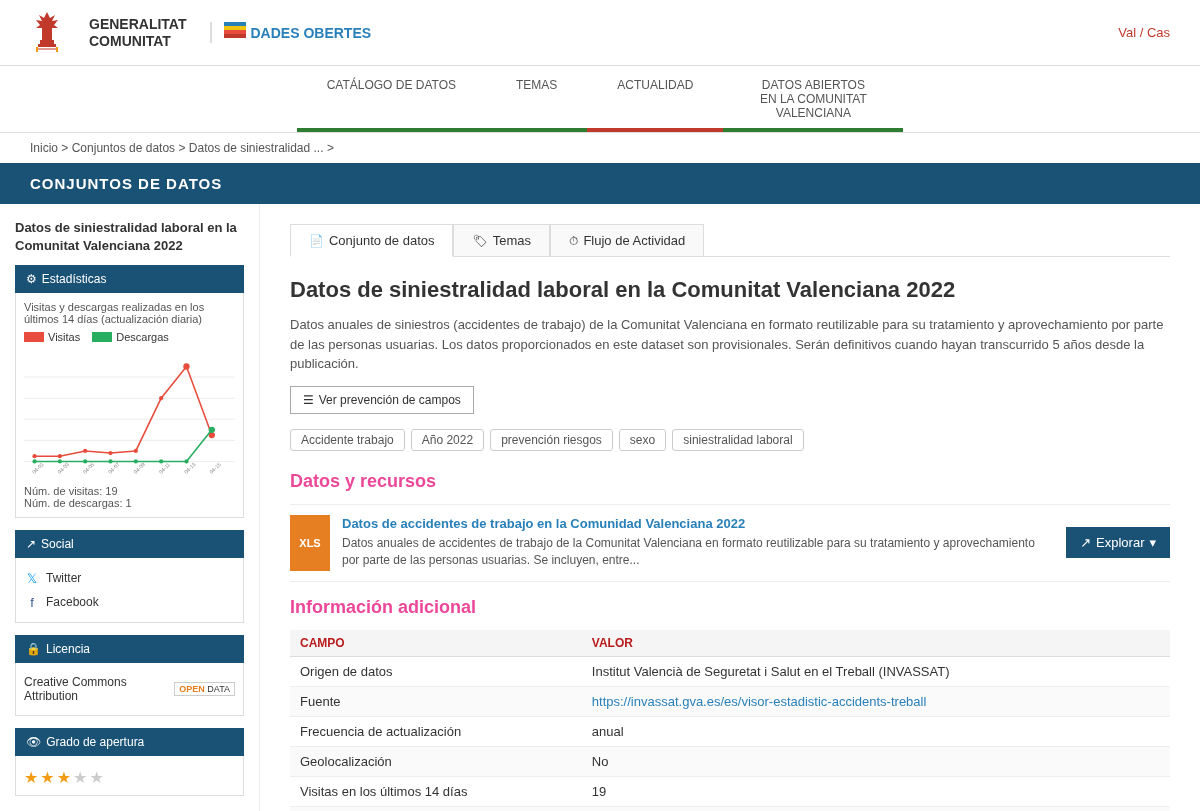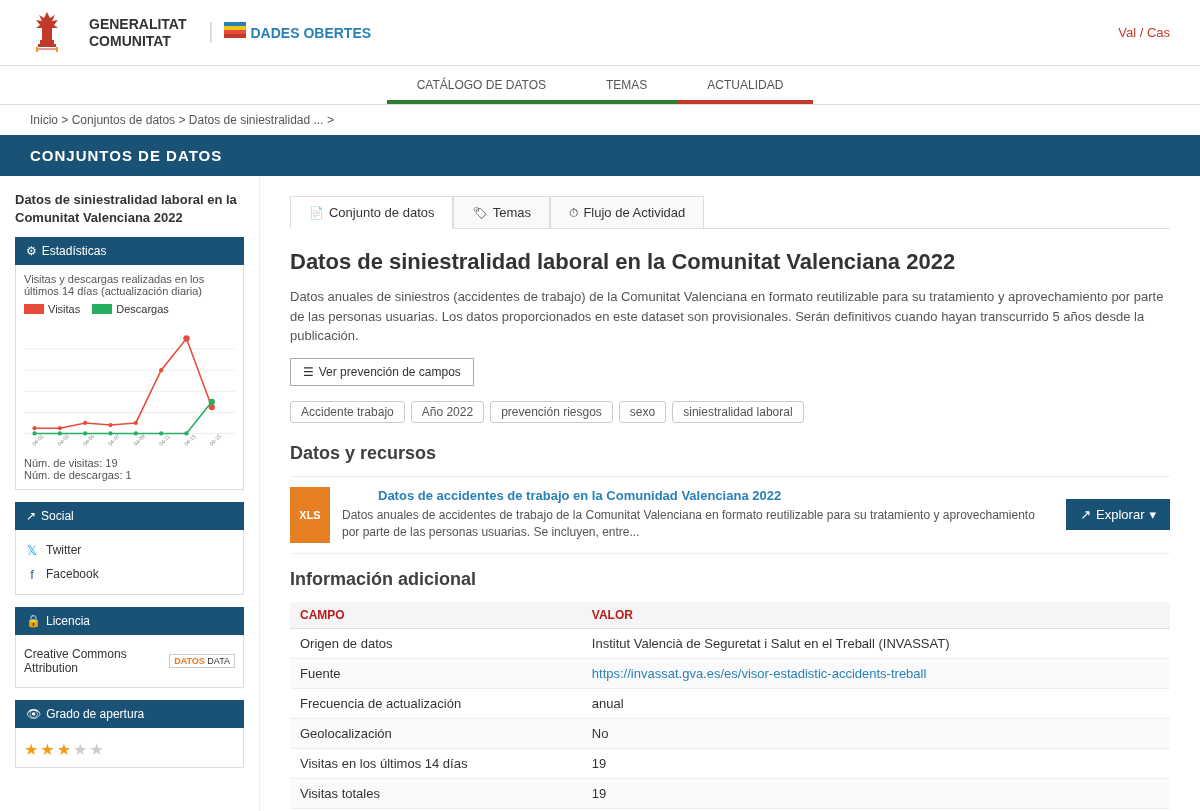--- a/index.html
+++ b/index.html
@@ -82,25 +82,25 @@
     .dataset-title { font-size: 22px; font-weight: bold; color: #333; margin-bottom: 12px; }
     .dataset-desc { font-size: 13px; color: #555; line-height: 1.5; margin-bottom: 12px; }
 
     .btn-fields { display: inline-flex; align-items: center; gap: 5px; padding: 6px 12px; border: 1px solid #aaa; background: #fff; font-size: 12px; cursor: pointer; color: #333; margin-bottom: 15px; }
 
     
     .tags { display: flex; gap: 6px; flex-wrap: wrap; margin-bottom: 20px; }
     .tag { border: 1px solid #ccc; padding: 3px 10px; font-size: 12px; color: #555; border-radius: 3px; }
 
     
-    .section-title { font-size: 18px; font-weight: bold; color: #404040; margin-bottom: 12px; }
+    .section-title { font-size: 18px; font-weight: bold; color: #ec4899; margin-bottom: 12px; }
     .resource-item { display: flex; align-items: center; gap: 12px; padding: 10px 0; border-top: 1px solid #eee; border-bottom: 1px solid #eee; margin-bottom: 15px; }
     .resource-icon { width: 40px; height: 56px; background: #e67e22; display: flex; align-items: center; justify-content: center; color: #fff; font-weight: bold; font-size: 11px; flex-shrink: 0; }
     .resource-info { flex: 1; }
-    .resource-name { font-size: 13px; font-weight: bold; color: #2980b9; margin-bottom: 4px; margin-left: 36px; }
+    .resource-name { font-size: 13px; font-weight: bold; color: #2980b9; margin-bottom: 4px; }
     .resource-desc { font-size: 12px; color: #555; line-height: 1.4; }
     .btn-explore { background: #1a5276; color: #fff; border: none; padding: 8px 14px; font-size: 13px; cursor: pointer; display: flex; align-items: center; gap: 5px; white-space: nowrap; }
 
     
     .info-table { width: 100%; border-collapse: collapse; margin-top: 8px; }
     .info-table th { text-align: left; font-size: 12px; font-weight: bold; color: #b91c1c; padding: 6px 10px; background: #f5f5f5; border-bottom: 1px solid #ddd; text-transform: uppercase; }
     .info-table td { padding: 7px 10px; font-size: 13px; color: #333; border-bottom: 1px solid #eee; vertical-align: top; }
     .info-table tr:nth-child(even) td { background: #fafafa; }
     .info-table td a { color: #2980b9; text-decoration: none; }
 
@@ -155,20 +155,24 @@
       <span>CATÁLOGO DE DATOS</span>
       <div class="nav-underline"></div>
     </div>
     <div class="nav-item">
       <span>TEMAS</span>
       <div class="nav-underline"></div>
     </div>
     <div class="nav-item">
       <span>ACTUALIDAD</span>
       <div class="nav-underline red"></div>
+    </div>
+    <div class="nav-item" style="max-width:180px;">
+      <span>DATOS ABIERTOS EN LA COMUNITAT VALENCIANA</span>
+      <div class="nav-underline"></div>
     </div>
   </div>
 </nav>
 
 <div class="breadcrumb">
   <a href="#">Inicio</a>
   <span> &gt; </span>
   <a href="#">Conjuntos de datos</a>
   <span> &gt; </span>
   <span>Datos de siniestralidad ...</span>
@@ -268,21 +272,21 @@
 
     <div class="sidebar-section">
       <div class="sidebar-section-header">
         <span>🔒</span>
         <span>Licencia</span>
       </div>
       <div class="sidebar-section-body">
         <div class="license-item">
           <span>Creative Commons Attribution</span>
           <span class="open-data-badge">
-            <span class="od">DATOS</span>&nbsp;DATA
+            <span class="od">OPEN</span>&nbsp;DATA
           </span>
         </div>
       </div>
     </div>
 
     <div class="sidebar-section">
       <div class="sidebar-section-header">
         <span>👁</span>
         <span>Grado de apertura</span>
       </div>

